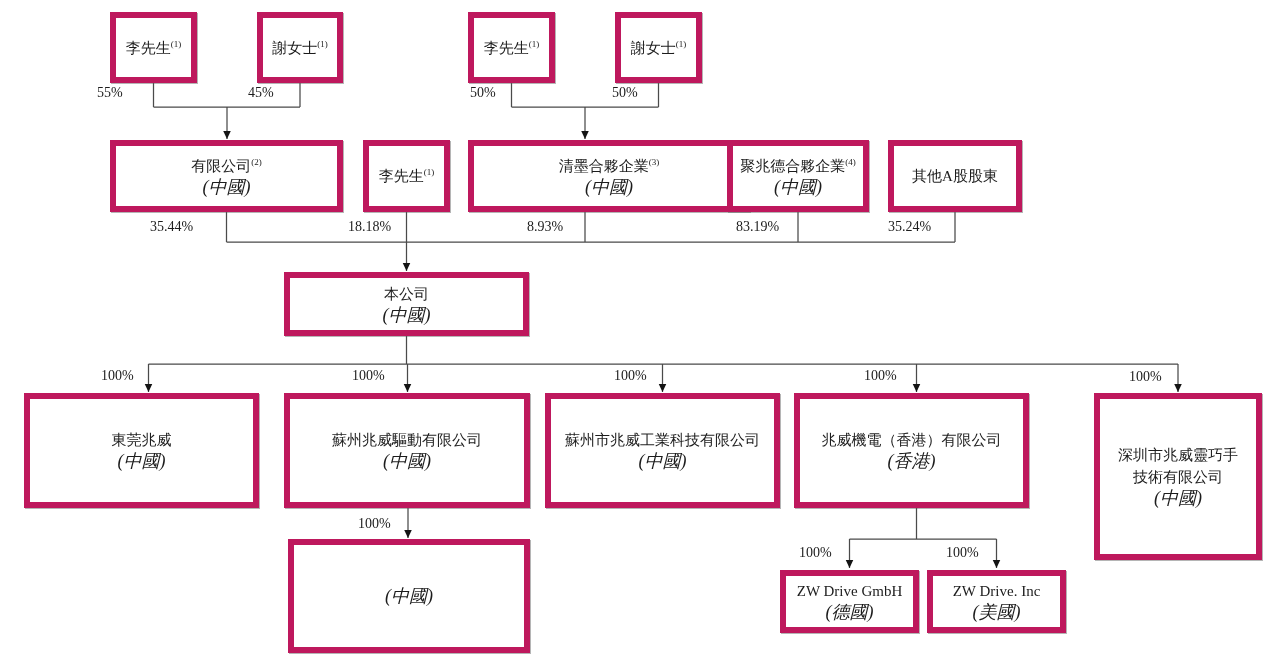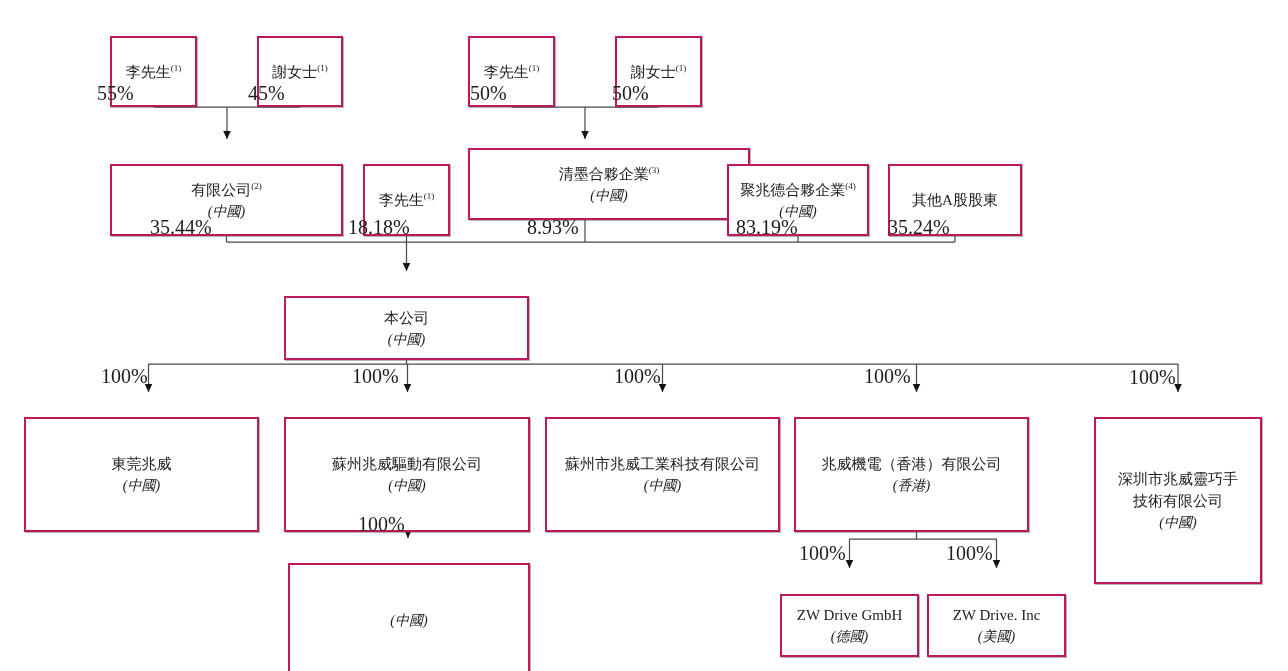--- a/index.html
+++ b/index.html
@@ -7,37 +7,36 @@
     position:relative;
     width:1288px;height:671px;
     background:#ffffff;
     font-family:"Liberation Serif","DejaVu Serif",serif;
     color:#1c1c1c;
     overflow:hidden;
   }
   .wires{position:absolute;left:0;top:0;pointer-events:none;}
   .node{
     position:absolute;
-    border:2px solid #be185d;
+    border:6px solid #be185d;
     box-shadow:1px 1px 0 rgba(90,90,90,.45);
     background:#ffffff;
     display:flex;flex-direction:column;
     align-items:center;justify-content:center;
     text-align:center;
     font-size:15px;line-height:22px;
     box-sizing:border-box;
-    margin-top:24px;
   }
   .node .nm{color:#1c1c1c;}
   .node .nm sup{font-size:9px;line-height:0;vertical-align:super;}
-  .node .rg{font-style:italic;font-size:14px;line-height:21px;color:#1c1c1c;}
+  .node .rg{font-style:italic;font-size:18px;line-height:21px;color:#1c1c1c;}
   .node.pad{padding:16px 17px;}
   .pct{
     position:absolute;
-    font-size:20px;line-height:16px;
+    font-size:14px;line-height:16px;
     color:#1c1c1c;
     white-space:nowrap;
   }
 </style>
 </head>
 <body>
 
 <div class="canvas">
 
   <svg class="wires" width="1288" height="671">
@@ -81,21 +80,21 @@
     <div class="nm"><span>謝女士</span><sup>(1)</sup></div>
   </div>
 
   <div class="node" style="left:110px;top:140px;width:233px;height:72px">
     <div class="nm"><span>有限公司</span><sup>(2)</sup></div>
     <div class="rg">(中國)</div>
   </div>
   <div class="node" style="left:363px;top:140px;width:87px;height:72px">
     <div class="nm"><span>李先生</span><sup>(1)</sup></div>
   </div>
-  <div class="node" style="left:468px;top:124px;width:282px;height:72px">
+  <div class="node" style="left:468px;top:140px;width:282px;height:72px">
     <div class="nm"><span>清墨合夥企業</span><sup>(3)</sup></div>
     <div class="rg">(中國)</div>
   </div>
   <div class="node" style="left:727px;top:140px;width:142px;height:72px">
     <div class="nm"><span>聚兆德合夥企業</span><sup>(4)</sup></div>
     <div class="rg">(中國)</div>
   </div>
   <div class="node" style="left:888px;top:140px;width:134px;height:72px">
     <div class="nm"><span>其他A股股東</span></div>
   </div>

